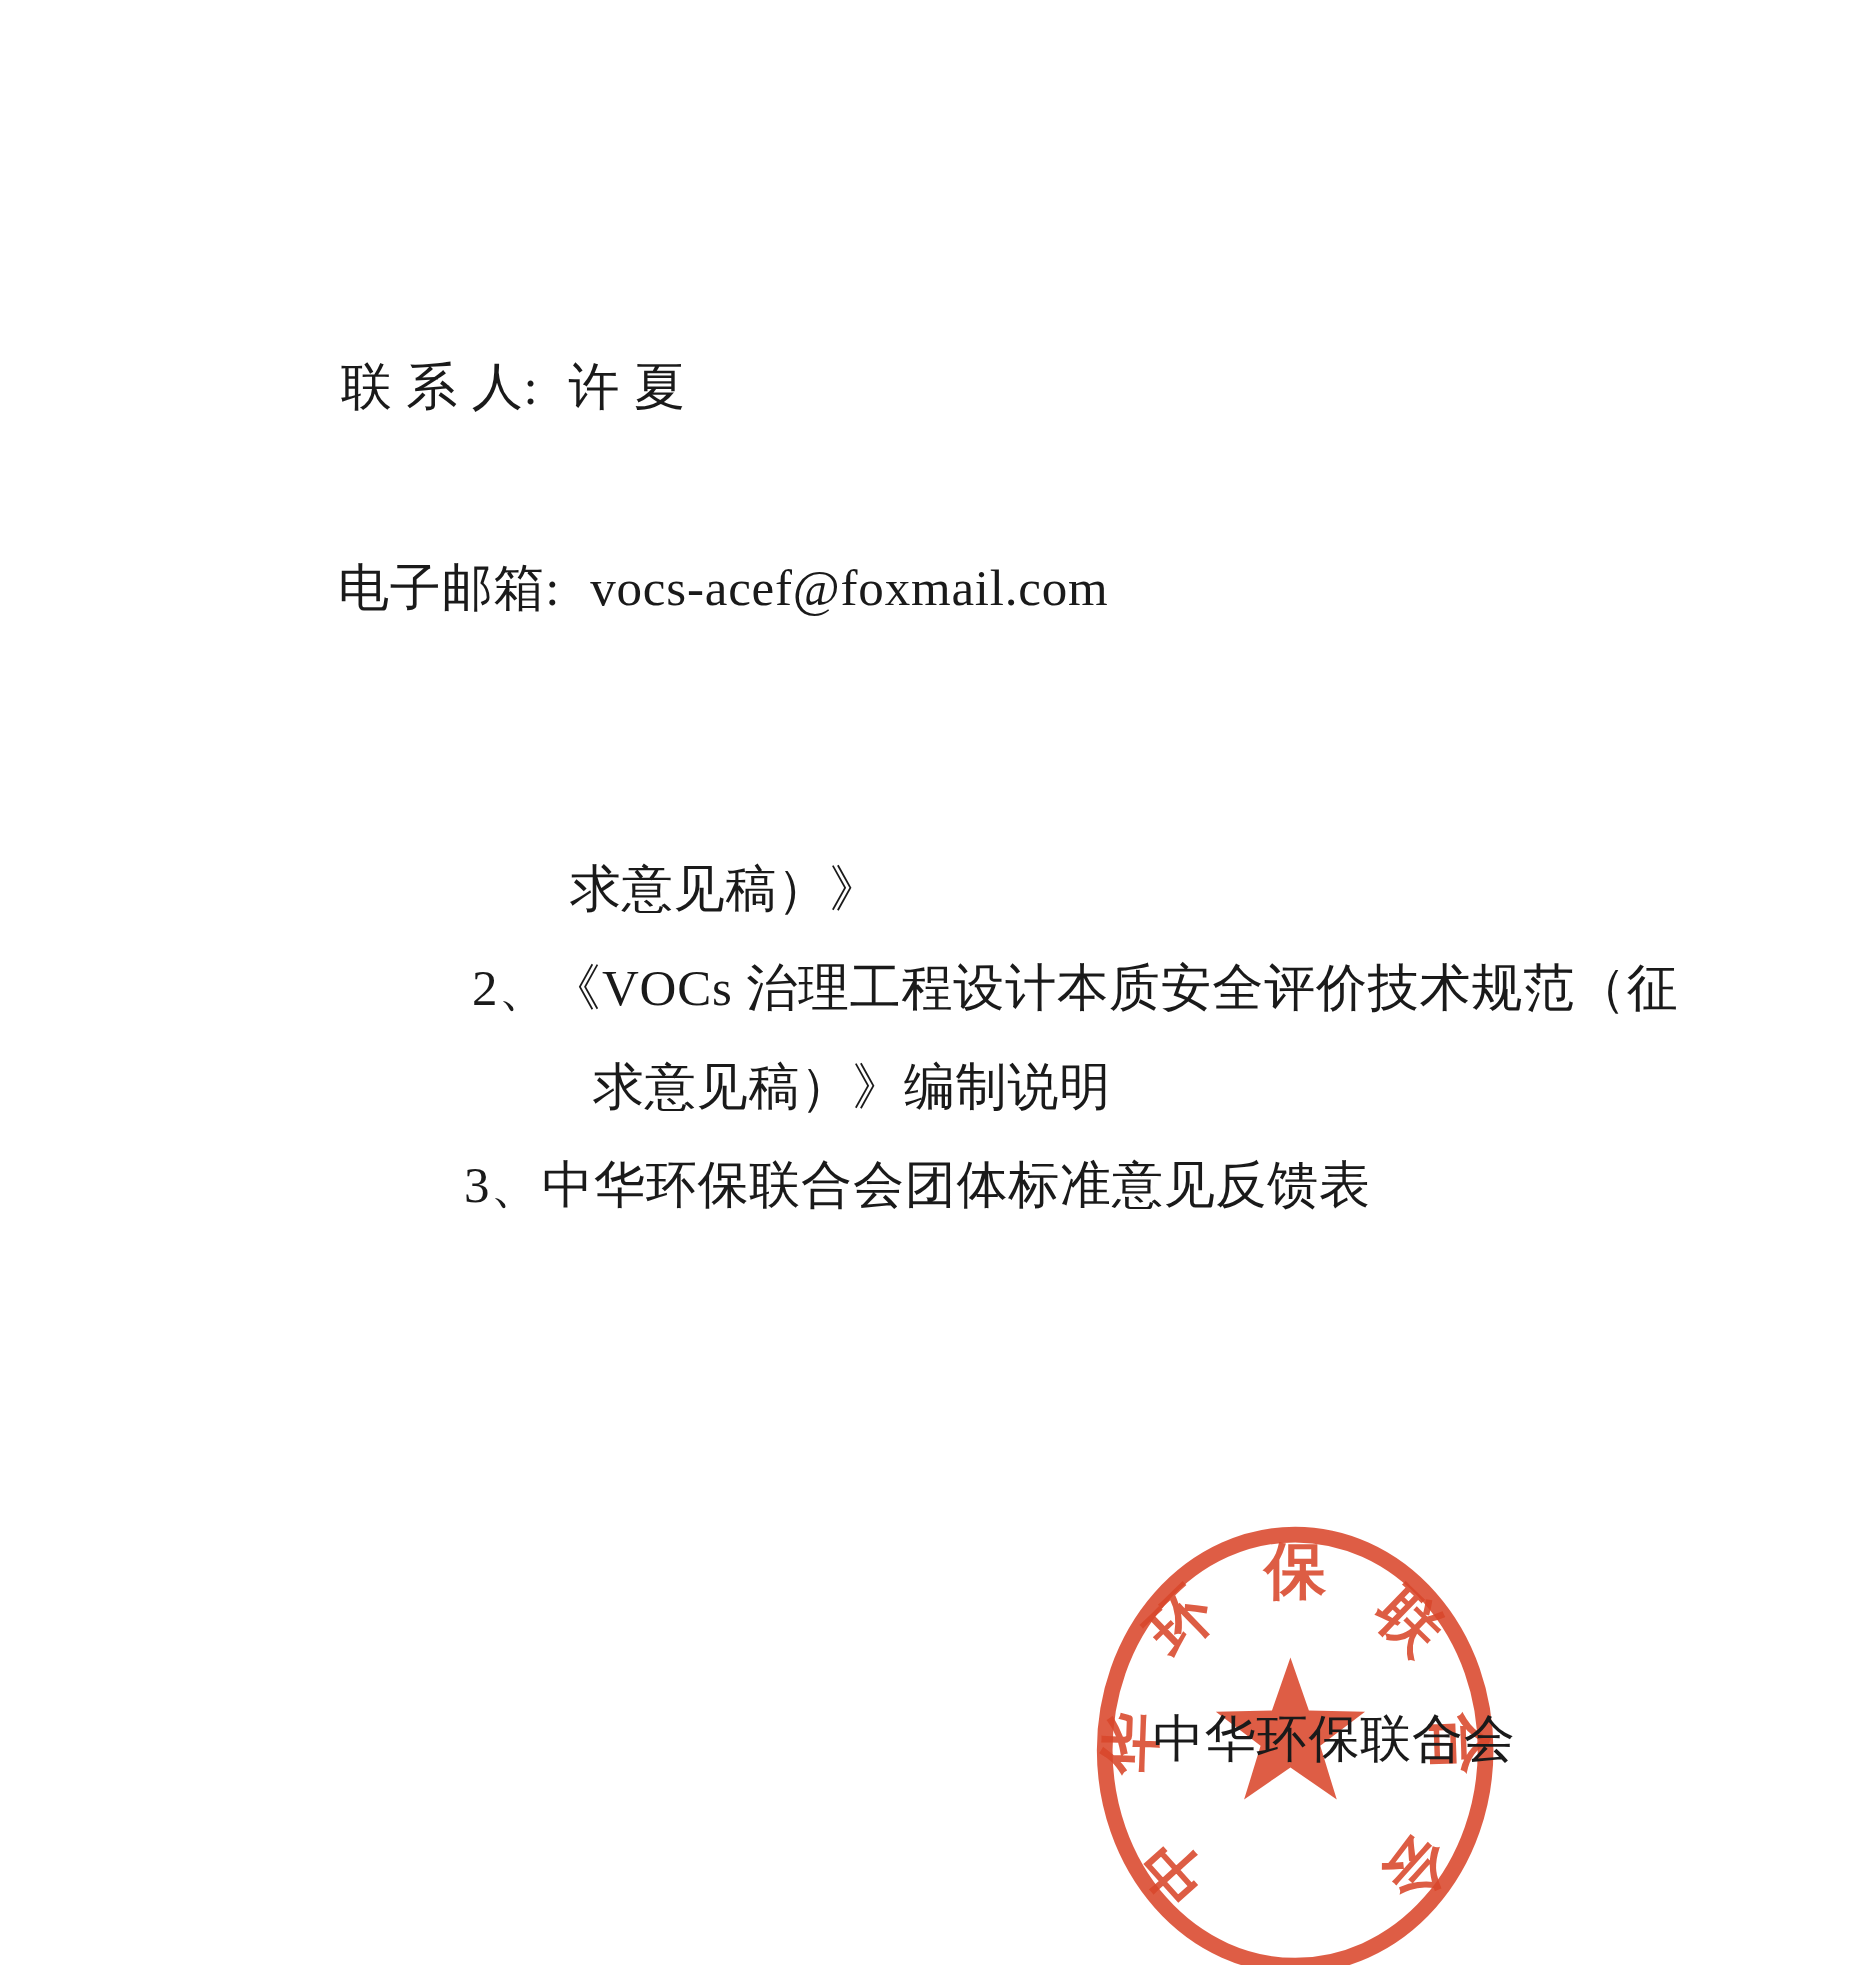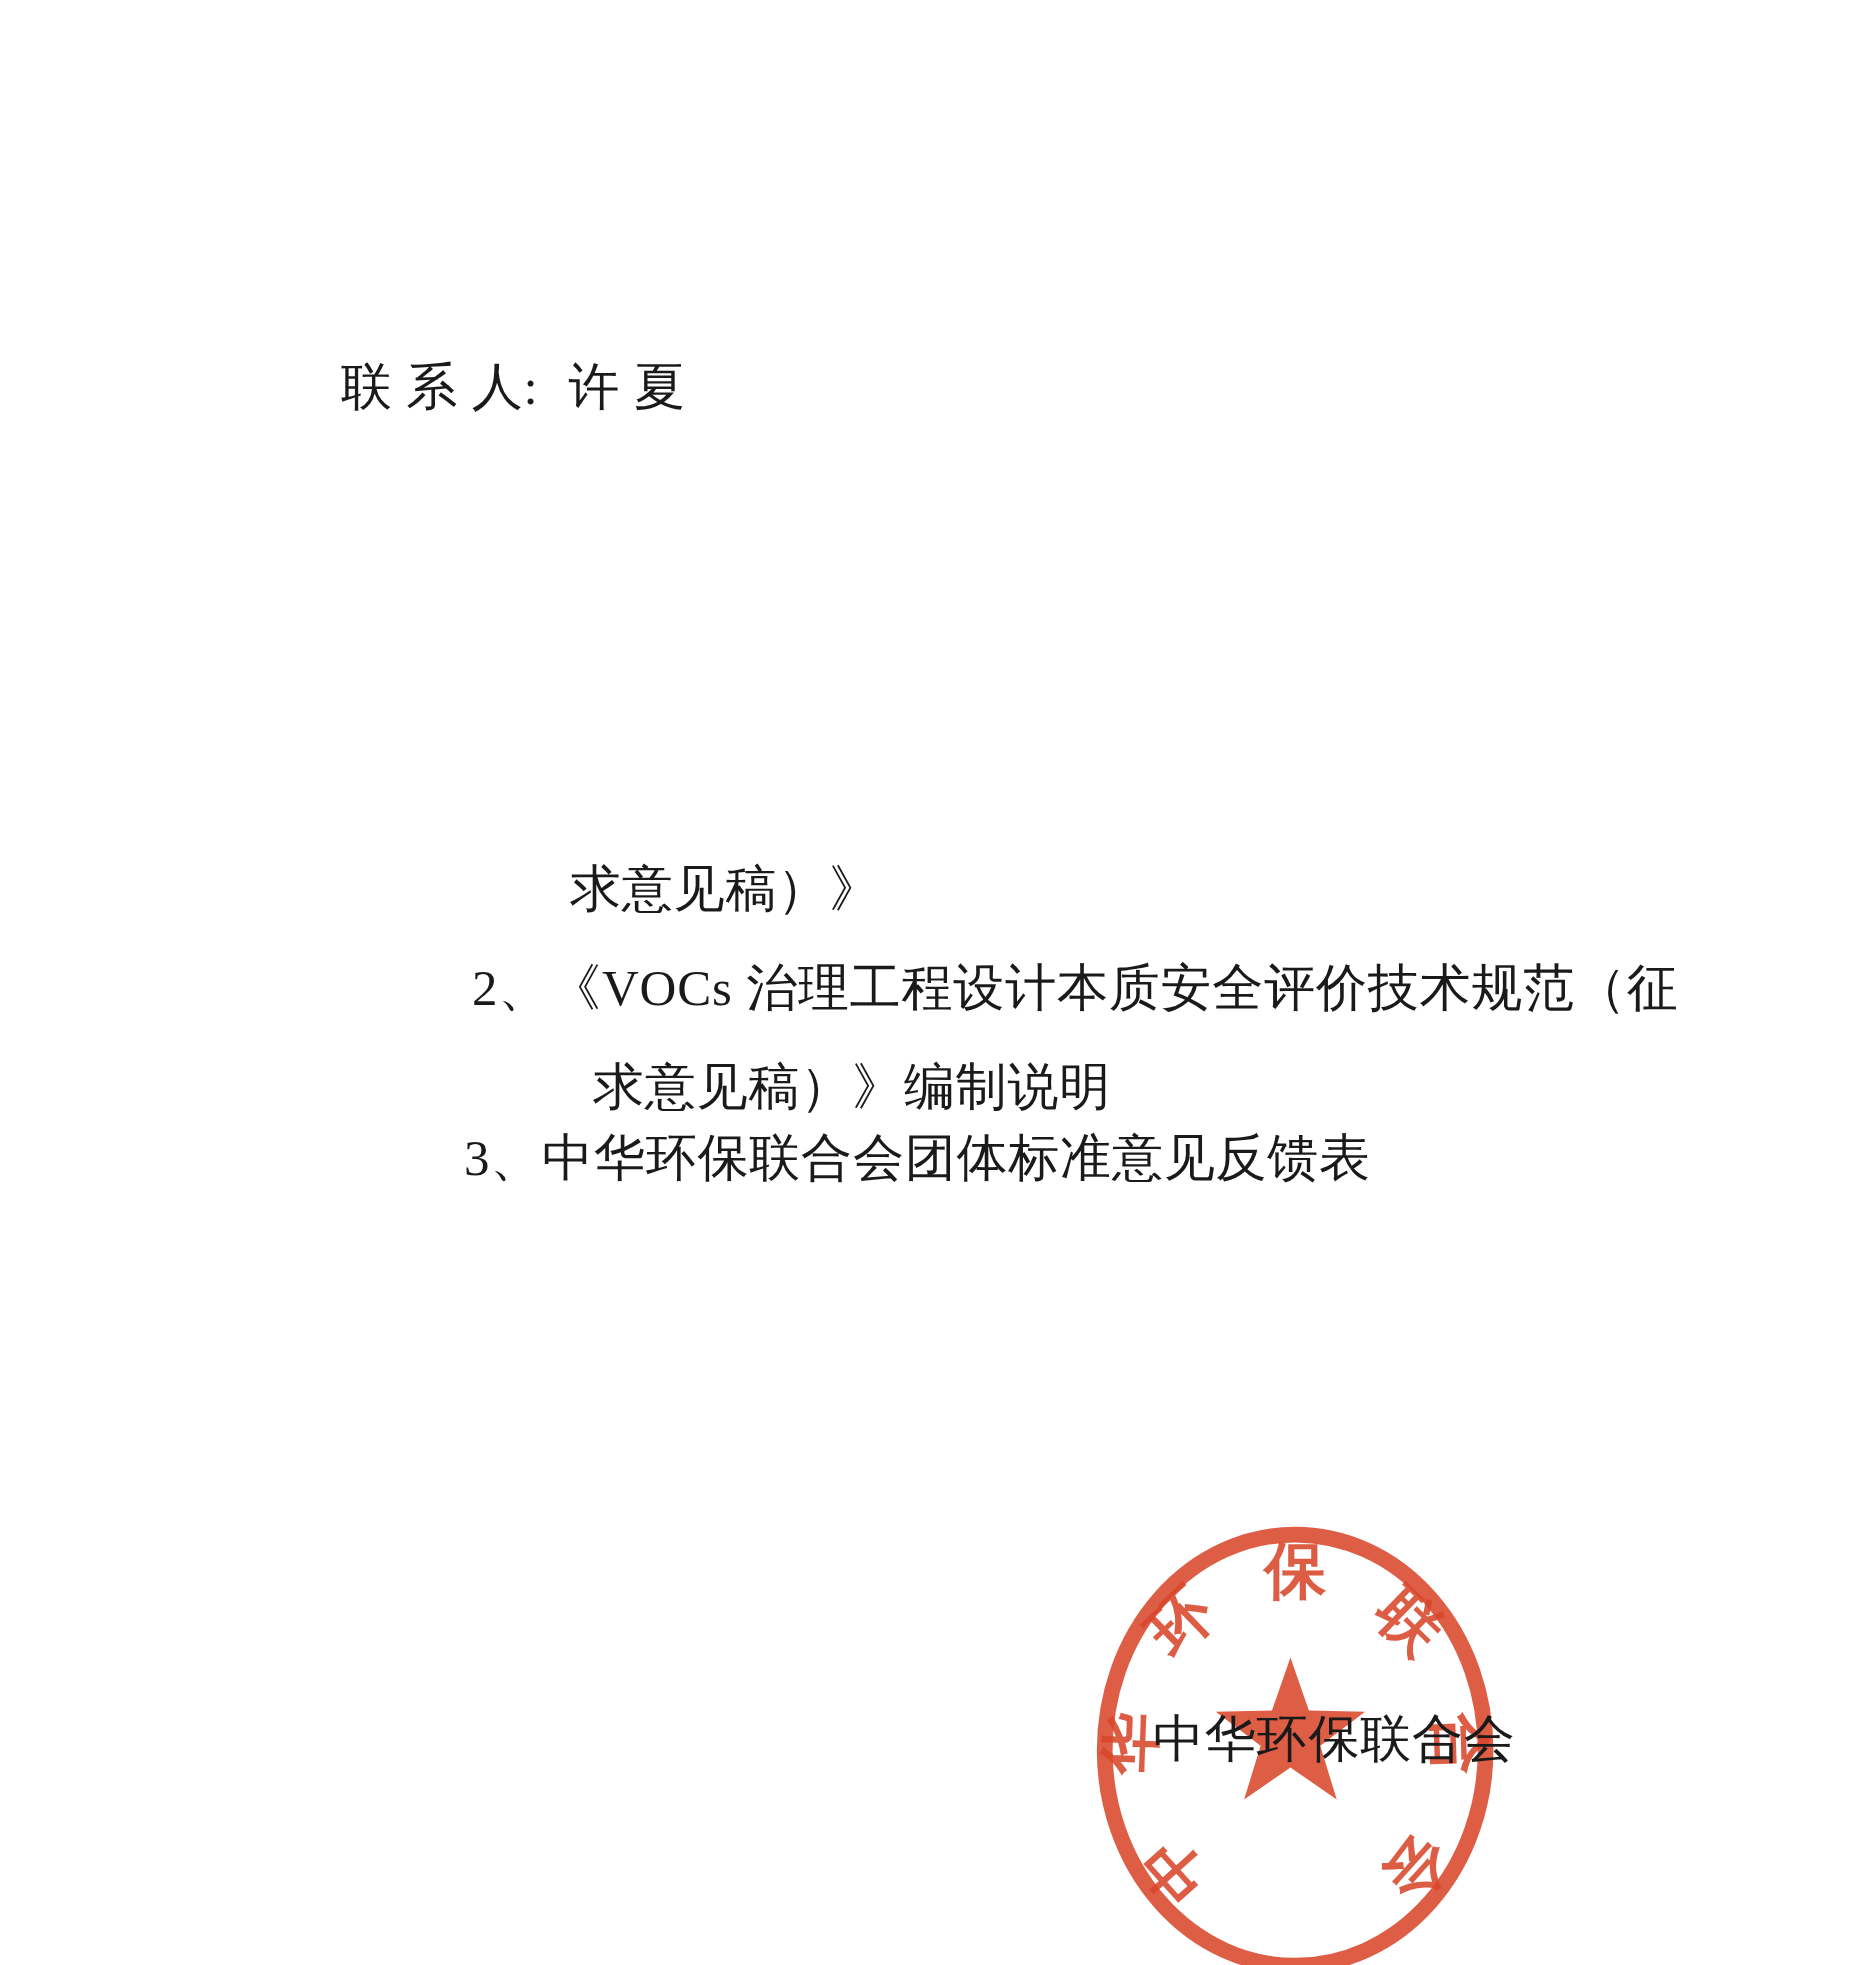--- a/index.html
+++ b/index.html
@@ -16,39 +16,43 @@
   .contact-label{display:inline-block;}
   .contact-value{display:inline-block;margin-left:16.5px;}
   .c1{left:341px;top:362px;}
   .c2{left:338px;top:463px;}
   .c3{left:338px;top:563px;}
   
   .a1{left:335px;top:767px;}
   .a2{left:570px;top:864px;}
   .a3{left:464px;top:963px;margin-left:8px;}
   .a4{left:548px;top:1062px;margin-left:45px;}
-  .a5{left:464px;top:1133px;}
+  .a5{left:464px;top:1160px;}
   
   .seal{position:absolute;left:1089px;top:1513px;width:428px;height:468px;}
   .seal-ring{fill:none;stroke:var(--seal-color,#d9472b);stroke-width:40px;opacity:.88;}
   .seal-star{fill:var(--seal-color,#d9472b);opacity:.88;}
   .seal-char{fill:var(--seal-color,#d9472b);opacity:.88;font-size:158px;
              font-family:"Liberation Serif","DejaVu Serif",serif;font-weight:bold;}
   
   .sig-org{left:1153px;top:1714px;z-index:5;}
   .sig-date{left:1120px;top:1806px;z-index:5;}
 </style>
 </head>
 <body>
 
 <div class="page">
 
   <div class="line c1">
     <span class="contact-label">联 系 人:</span>
     <span class="contact-value">许 夏</span>
+  </div>
+  <div class="line c3">
+    <span class="contact-label">电子邮箱:</span>
+    <span class="contact-value">vocs-acef@foxmail.com</span>
   </div>
 
   <div class="line a2">求意见稿）》</div>
   <div class="line a3">2、《VOCs 治理工程设计本质安全评价技术规范（征</div>
   <div class="line a4">求意见稿）》编制说明</div>
   <div class="line a5">3、中华环保联合会团体标准意见反馈表</div>
 
   <svg class="seal" viewBox="0 0 1090 1190" xmlns="http://www.w3.org/2000/svg">
     <ellipse class="seal-ring" cx="525" cy="603" rx="485" ry="549"></ellipse>
     <polygon class="seal-star" points="513,367 560,502 703,505 589,592 631,729 513,647 395,729 437,592 323,505 466,502"></polygon>

